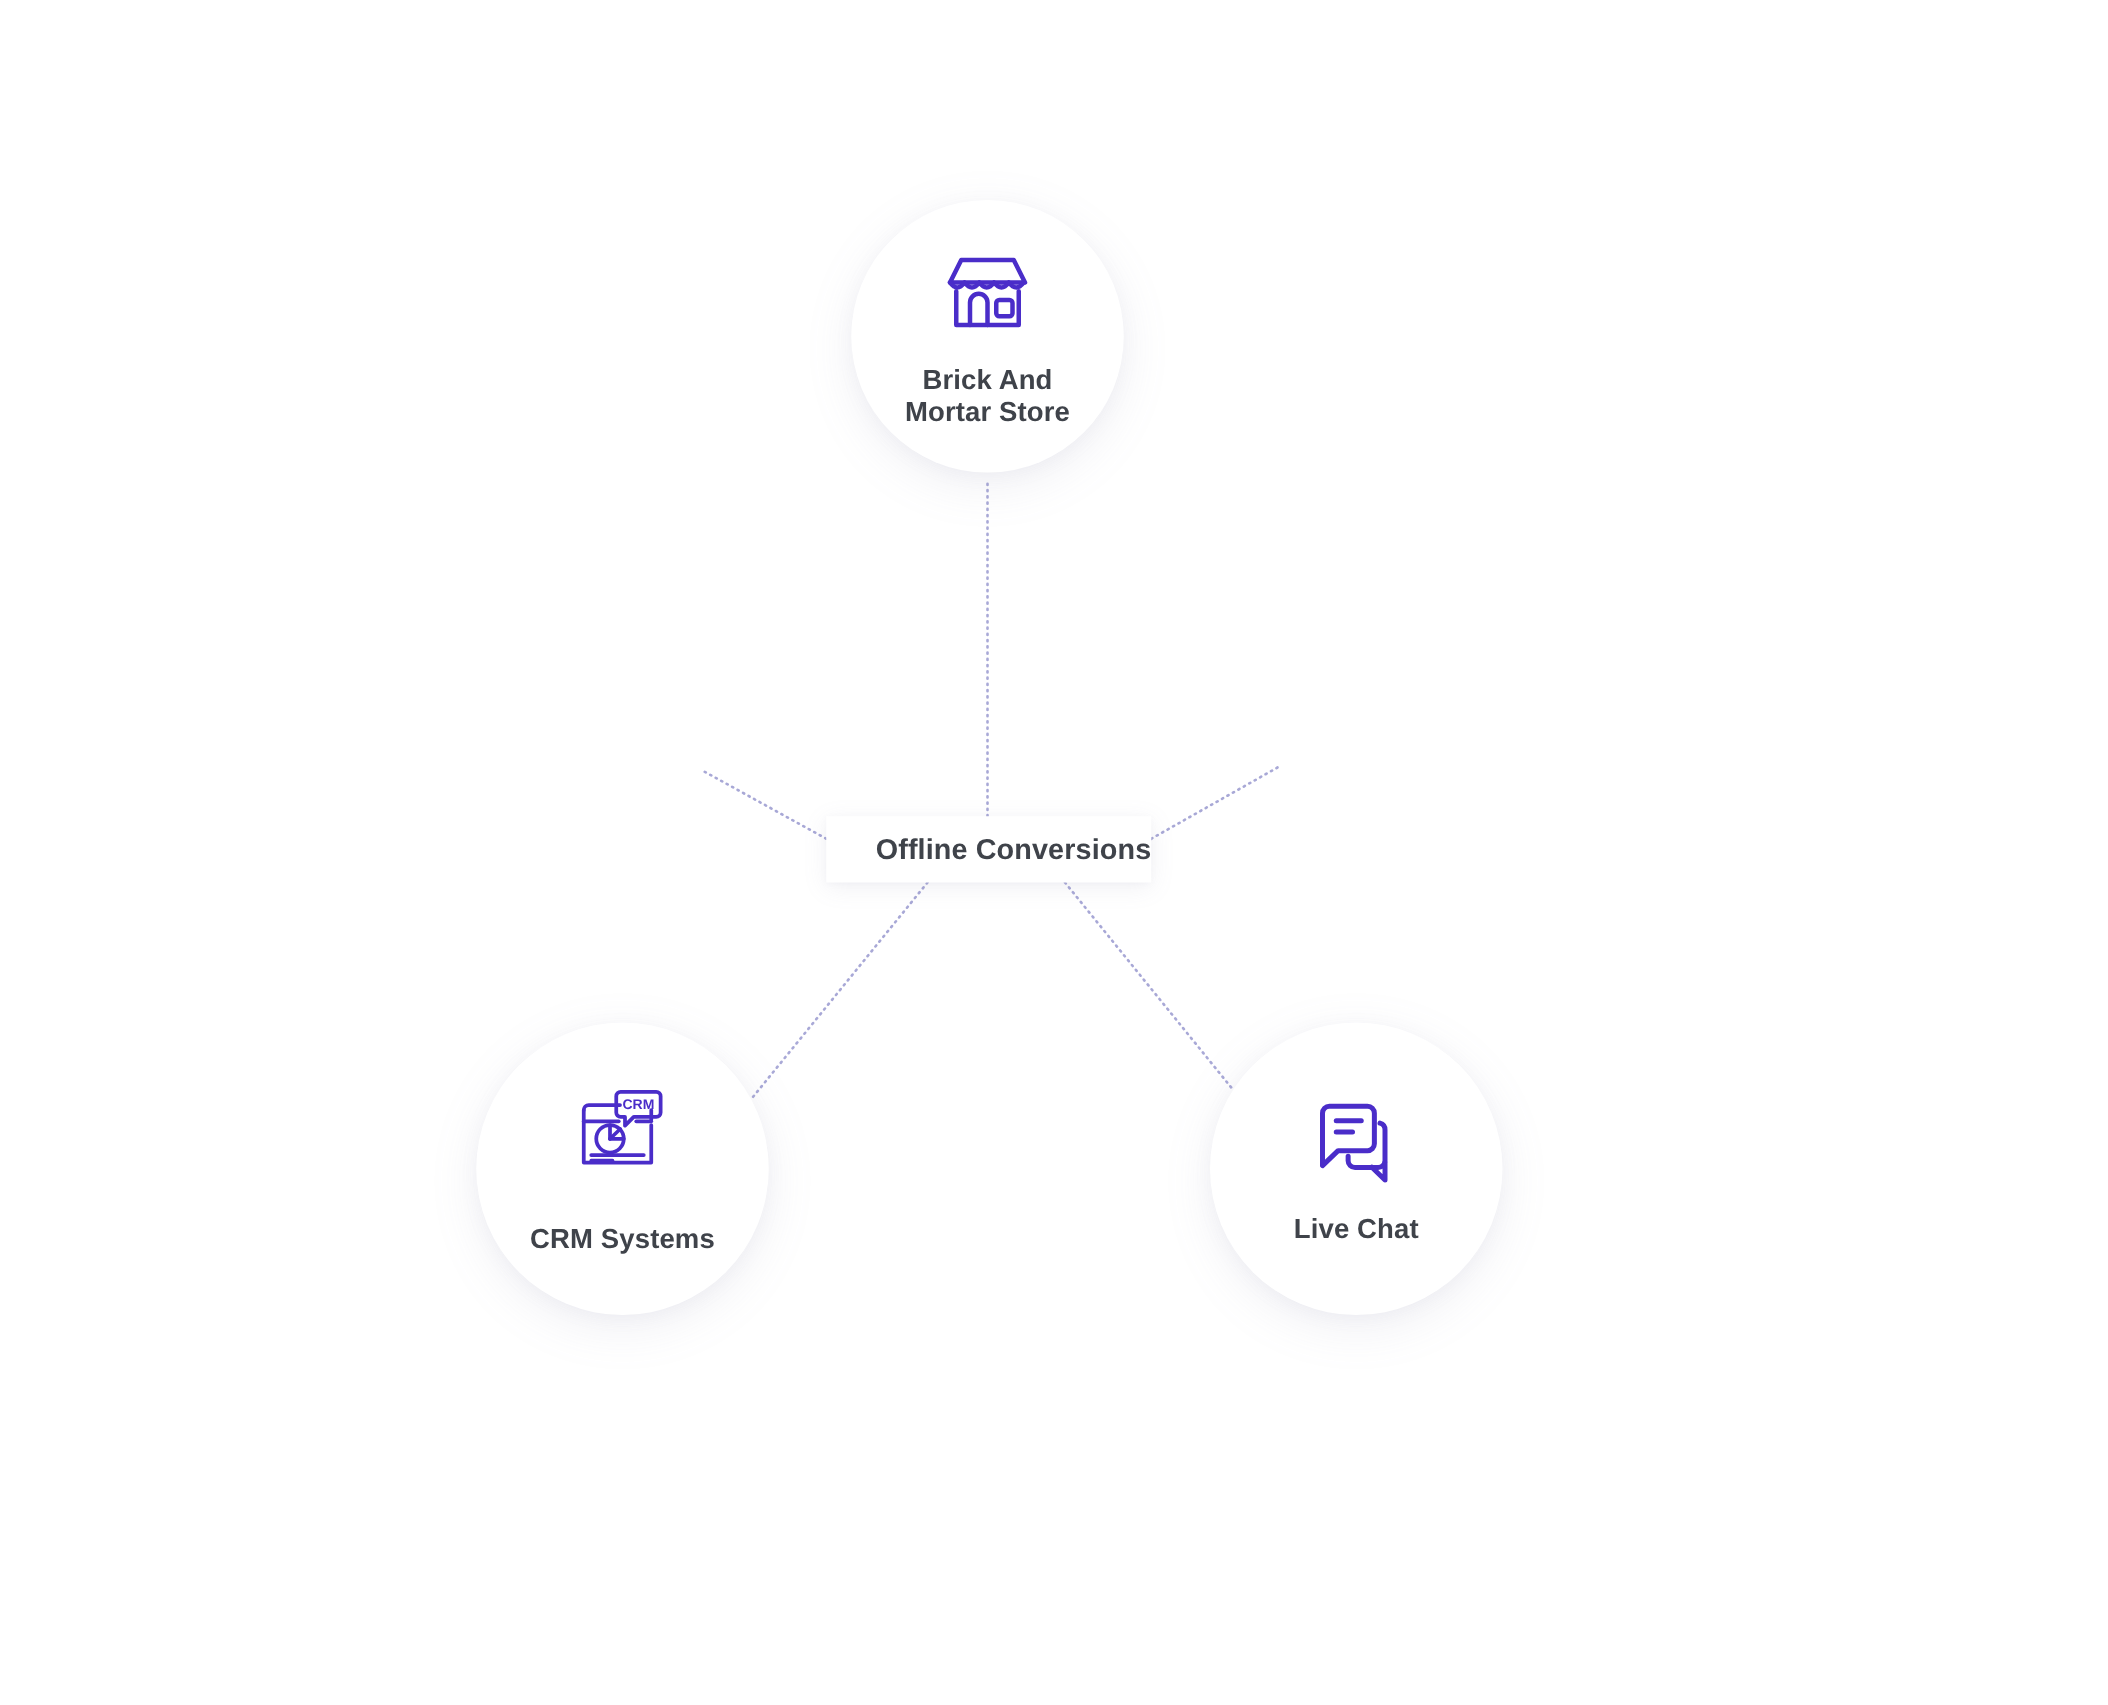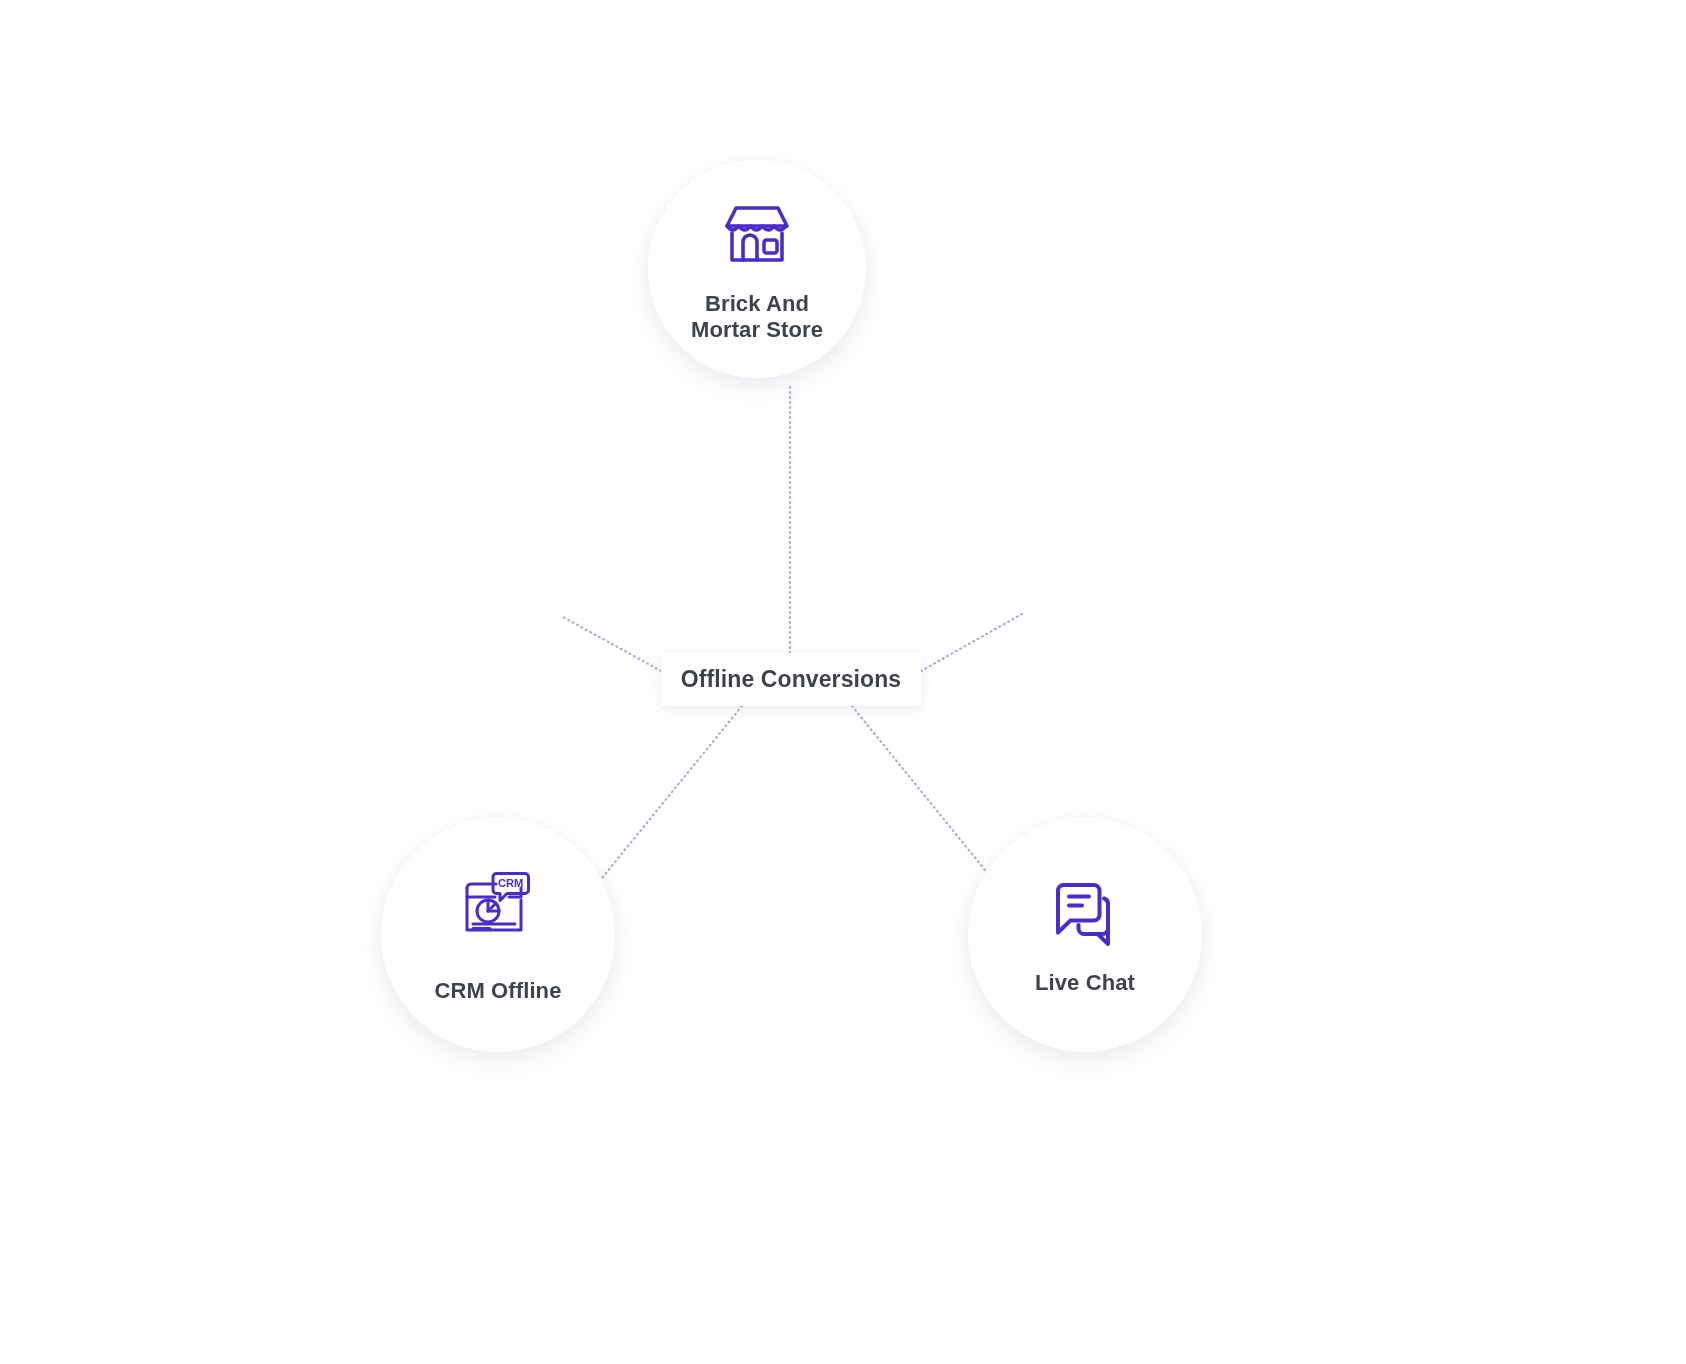--- a/index.html
+++ b/index.html
@@ -45,21 +45,21 @@
   }
   .node-label {
     color: #3f434a;
     font-size: 22px;
     font-weight: 700;
     line-height: 1.16;
     letter-spacing: 0.1px;
     white-space: pre-line;
   }
   
-  #node-store    { left: 648px;  top: 160px; width: 218px; height: 218px; }
+  #node-store    { left: 681px;  top: 160px; width: 218px; height: 218px; }
   #node-phone    { left: 348px;  top: 401px; width: 234px; height: 234px; }
   #node-event    { left: 1002px; top: 420px; width: 234px; height: 234px; }
   #node-crm      { left: 381px;  top: 818px; width: 234px; height: 234px; gap: 16px; }
   #node-chat     { left: 968px;  top: 818px; width: 234px; height: 234px; }
 
   #node-store .node-icon   { margin-bottom: 20px; }
   #node-phone .node-icon   { margin-bottom: 20px; }
   #node-event .node-icon   { margin-bottom: 18px; }
   #node-crm .node-icon     { margin-bottom: 18px; }
   #node-chat .node-icon    { margin-bottom: 18px; }
@@ -68,21 +68,21 @@
     position: absolute;
     left: 661px;
     top: 653px;
     width: 260px;
     height: 53px;
     background: #ffffff;
     box-shadow: 0 4px 20px rgba(140, 140, 175, 0.12),
                 0 1px 5px rgba(150, 150, 180, 0.08);
     display: flex;
     align-items: center;
-    justify-content: center;
+    justify-content: flex-end;
     z-index: 5;
   }
   #center-label {
     color: #3f434a;
     font-size: 23px;
     font-weight: 700;
     letter-spacing: 0.1px;
     white-space: nowrap;
   }
 </style>
@@ -130,21 +130,21 @@
         <path d="M29 45 L29 34"></path>
         <path d="M29 45 L40 45"></path>
         <line x1="14" y1="58" x2="56" y2="58"></line>
         <line x1="14" y1="62.5" x2="31" y2="62.5"></line>
         <path d="M34 11 a3.5 3.5 0 0 1 3.5-3.5 H66 a3.5 3.5 0 0 1 3.5 3.5
                  V24 a3.5 3.5 0 0 1-3.5 3.5 H48 L41 34.5 V27.5 H37.5
                  A3.5 3.5 0 0 1 34 24 Z"></path>
         <text x="51.7" y="21.3" font-family="'Liberation Sans', sans-serif" font-size="11.2" font-weight="bold" fill="#4a2dc9" stroke="none" text-anchor="middle">CRM</text>
       </svg>
     </span>
-    <div class="node-label">CRM Offline</div>
+    <div class="node-label">CRM Systems</div>
   </div>
 
   <div class="node" id="node-chat">
     <span class="node-icon">
       <svg width="78" height="78" viewBox="0 0 78 78" xmlns="http://www.w3.org/2000/svg" fill="none" stroke="#4a2dc9" stroke-width="4" stroke-linecap="round" stroke-linejoin="round">
         <path d="M12 16.5 a5.5 5.5 0 0 1 5.5-5.5 H48 a5.5 5.5 0 0 1 5.5 5.5
                  V41 a5.5 5.5 0 0 1-5.5 5.5 H24.5 L12 58.5 V46.5 Z"></path>
         <line x1="23" y1="22.5" x2="43" y2="22.5"></line>
         <line x1="23" y1="31.5" x2="36" y2="31.5"></line>
         <path d="M58 24.5 a5.5 5.5 0 0 1 4 5.3 V54.5 a5.5 5.5 0 0 1-5.5 5.5

